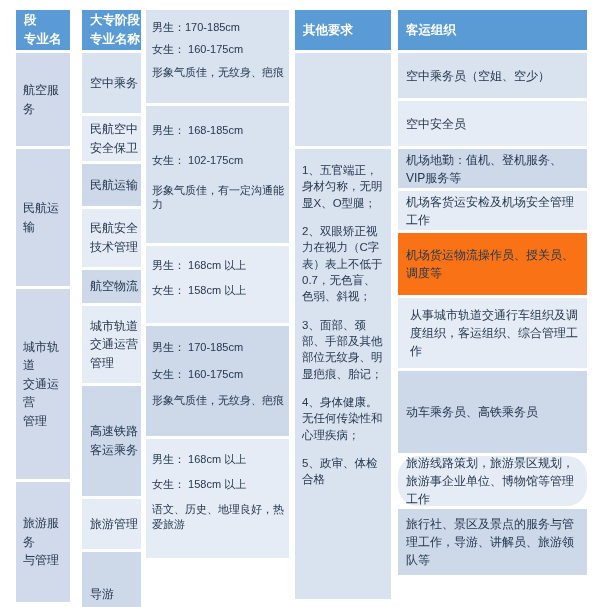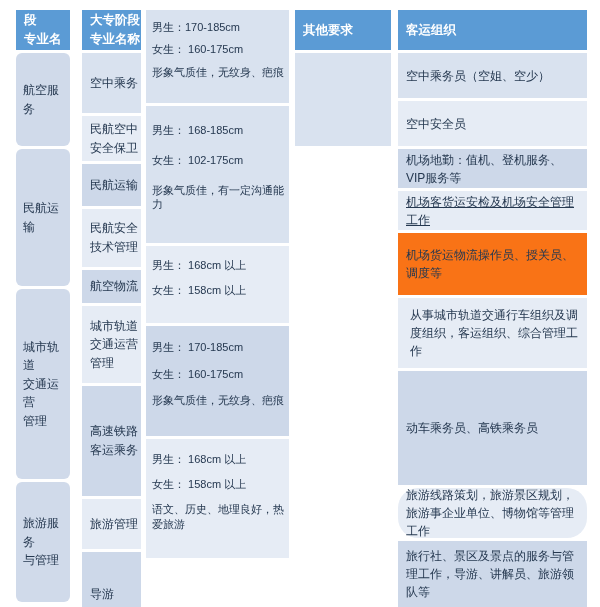--- a/index.html
+++ b/index.html
@@ -20,21 +20,21 @@
   .vcol.c4 { margin-right:7px; }
   .cell {
     box-sizing:border-box; display:flex; flex-direction:column;
     justify-content:center; flex:none;
   }
   .header-cell {
     background:var(--header-bg,#5b9bd5); color:#ffffff;
     font-weight:bold; font-size:12.5px; line-height:1.5;
     padding-left:8px;
   }
-  .c1 .body-cell { font-size:12px; line-height:1.55; padding-left:7px; font-weight:bold;border-radius:6px; }
+  .c1 .body-cell { font-size:12px; line-height:1.55; padding-left:7px; font-weight:bold; }
   .c2 .body-cell { font-size:12px; line-height:1.55; padding-left:8px; font-weight:bold; }
   .c1 .body-cell, .c2 .body-cell { font-weight:normal; }
   .c3 .body-cell {
     font-size:11px; line-height:1.3; padding:2px 2px 16px 6px;
     justify-content:space-evenly;
   }
   .c4 .body-cell { font-size:11.5px; line-height:1.42; padding:0 7px; }
   .c4 .list-cell { justify-content:flex-start; padding-top:13px; }
   .c4 .list-cell .para { margin:0 0 12px 0; }
   .c5 .body-cell { font-size:12px; line-height:1.5; padding:2px 6px 2px 8px; }
@@ -127,44 +127,51 @@
         <div class="line">男生： 168cm 以上</div>
         <div class="line">女生： 158cm 以上</div>
         <div class="line">语文、历史、地理良好，热爱旅游</div>
       </div>
     </div>
     <div class="vcol c4" style="width: 96px;">
       <div class="cell header-cell" style="height: 40px;">
         <div class="line">其他要求</div>
       </div>
       <div class="cell body-cell" style="height: 93px; background: rgb(217, 226, 239);"></div>
+      <div class="cell body-cell list-cell" style="height: 450px; background: rgb(217, 226, 239);">
+        <div class="para">1、五官端正，身材匀称，无明显X、O型腿；</div>
+        <div class="para">2、双眼矫正视力在视力（C字表）表上不低于0.7，无色盲、色弱、斜视；</div>
+        <div class="para">3、面部、颈部、手部及其他部位无纹身、明显疤痕、胎记；</div>
+        <div class="para">4、身体健康。无任何传染性和心理疾病；</div>
+        <div class="para">5、政审、体检合格</div>
+      </div>
     </div>
     <div class="vcol c5" style="width: 189px;">
       <div class="cell header-cell" style="height: 40px;">
         <div class="line">客运组织</div>
       </div>
       <div class="cell body-cell" style="height: 45px; background: rgb(217, 226, 239);">
         <div class="line">空中乘务员（空姐、空少）</div>
       </div>
       <div class="cell body-cell" style="height: 45px; background: rgb(230, 236, 245);">
         <div class="line">空中安全员</div>
       </div>
       <div class="cell body-cell" style="height: 39px; background: rgb(205, 216, 233);">
         <div class="line">机场地勤：值机、登机服务、VIP服务等</div>
       </div>
-      <div class="cell body-cell" style="height: 39px; background: rgb(230, 236, 245); text-decoration: underline;">
+      <div class="cell body-cell" style="height: 39px; background: rgb(230, 236, 245);">
         <div class="line">机场客货运安检及机场安全管理工作</div>
       </div>
       <div class="cell body-cell" style="height: 62px; background: #f97316;">
         <div class="line">机场货运物流操作员、授关员、调度等</div>
       </div>
       <div class="cell body-cell" style="height: 70px; background: rgb(230, 236, 245); padding-left: 12px;">
         <div class="line">从事城市轨道交通行车组织及调度组织，客运组织、综合管理工作</div>
       </div>
-      <div class="cell body-cell" style="height: 114px; background: rgb(205, 216, 233);">
+      <div class="cell body-cell" style="height: 82px; background: rgb(205, 216, 233);">
         <div class="line">动车乘务员、高铁乘务员</div>
       </div>
       <div class="cell body-cell" style="height: 50px; background: rgb(230, 236, 245); border-radius: 20px;">
         <div class="line">旅游线路策划，旅游景区规划，旅游事企业单位、博物馆等管理工作</div>
       </div>
       <div class="cell body-cell" style="height: 66px; background: rgb(205, 216, 233);">
         <div class="line">旅行社、景区及景点的服务与管理工作，导游、讲解员、旅游领队等</div>
       </div>
     </div>
   </div>

